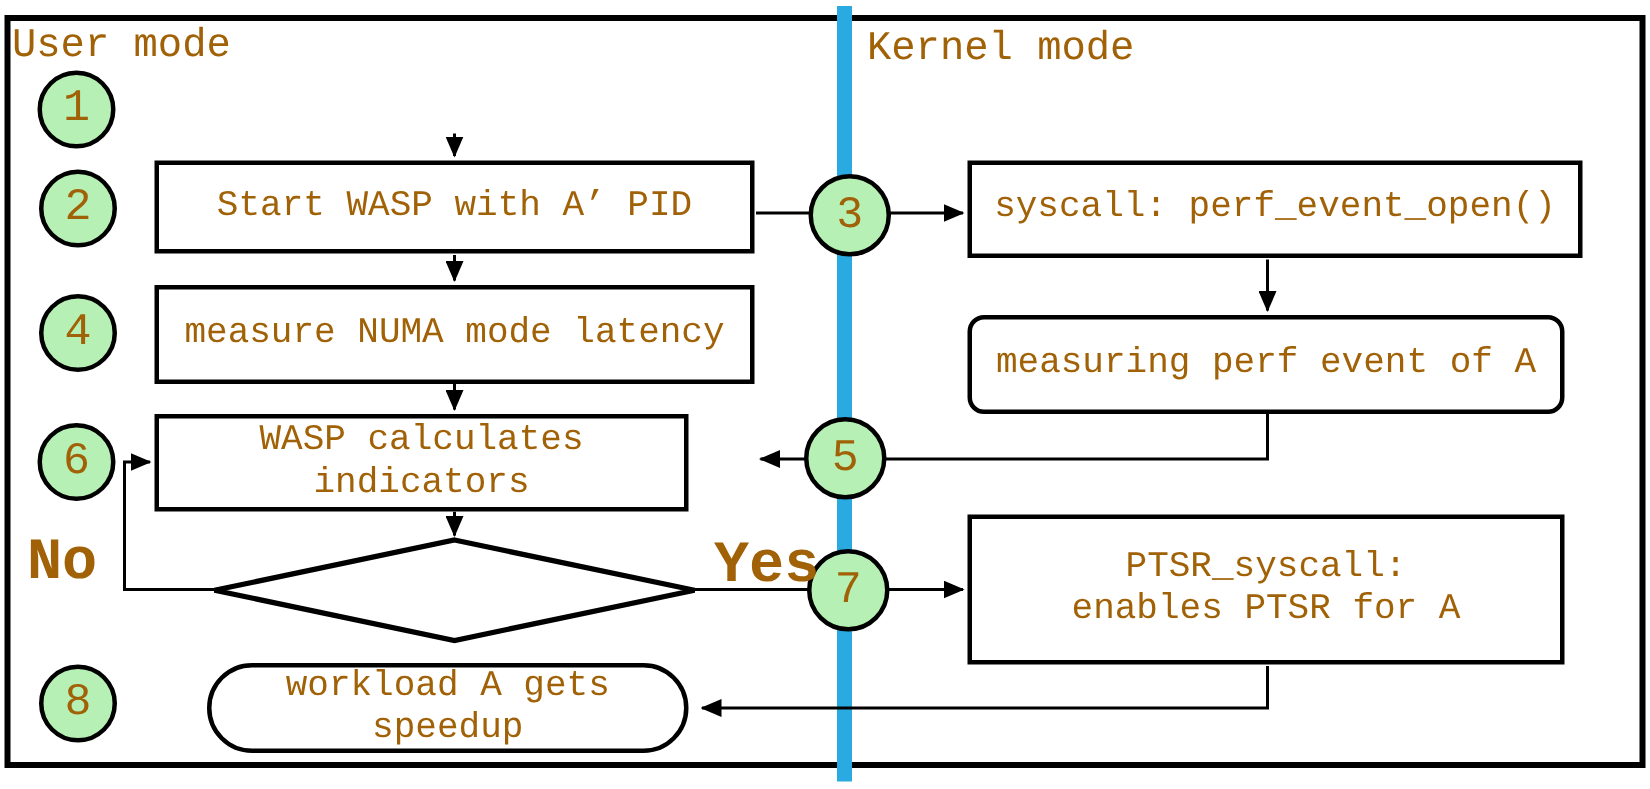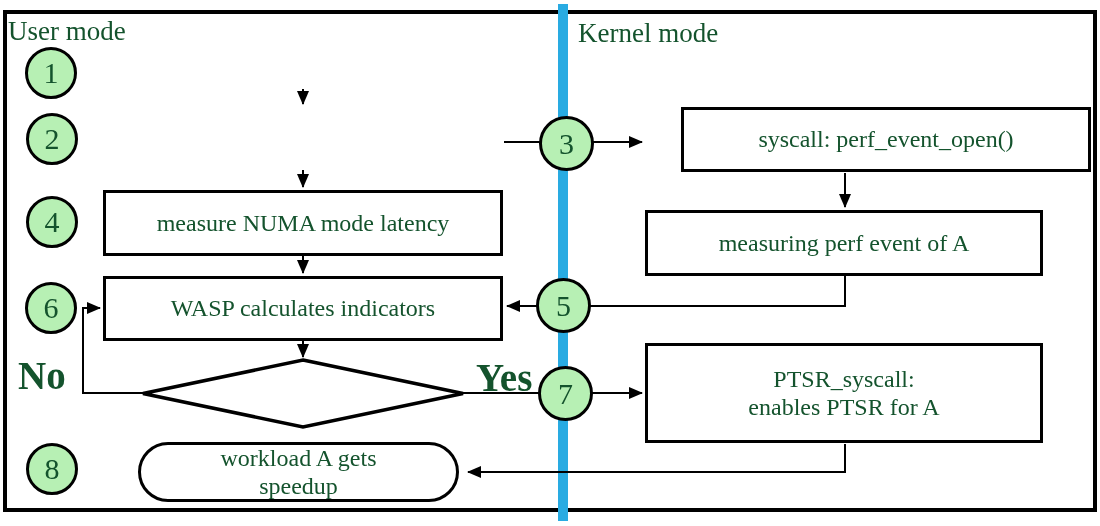--- a/index.html
+++ b/index.html
@@ -1,18 +1,18 @@
 <!DOCTYPE html>
 <html><head>
 <meta charset="utf-8">
 <style>
   html,body{margin:0;padding:0;background:#ffffff;}
   #stage{
     position:relative;width:1100px;height:526px;background:#ffffff;overflow:hidden;
-    font-family:Liberation Serif, serif;color:#14532d;
+    font-family:Liberation Mono, monospace;color:#a16207;
   }
   
   #frame{
     position:absolute;left:3px;top:10px;width:1094px;height:502px;
     border:4px solid #000;box-sizing:border-box;z-index:0;
   }
   
   #divider{
     position:absolute;left:558px;top:4px;width:10px;height:517px;
     background:#29abe2;z-index:1;
@@ -71,35 +71,38 @@
       <polyline marker-end="url(#arw)" points="845,444 845,472 468,472"></polyline>
     </g>
   </svg>
 
   <div class="region-label" style="left:8px;top:16px;">User mode</div>
   <div class="region-label" style="left:578px;top:18px;">Kernel mode</div>
 
   <div class="branch-label" style="left:18px;top:353px;">No</div>
   <div class="branch-label" style="left:476px;top:355px;">Yes</div>
 
+  <div class="node" style="left:103px;top:107px;width:400px;height:62px;">
+    <span>Start WASP with A’ PID</span>
+  </div>
   <div class="node" style="left:103px;top:190px;width:400px;height:66px;">
     <span>measure NUMA mode latency</span>
   </div>
-  <div class="node" style="left:103px;top:276px;width:400px;height:65px;">
+  <div class="node" style="left:103px;top:276px;width:356px;height:65px;">
     <span>WASP calculates indicators</span>
   </div>
   <div class="node stadium" style="left:138px;top:442px;width:321px;height:60px;">
     <span>workload A gets
 speedup</span>
   </div>
 
-  <div class="node" style="left:645px;top:107px;width:410px;height:65px;margin-left:36px;">
+  <div class="node" style="left:645px;top:107px;width:410px;height:65px;">
     <span>syscall: perf_event_open()</span>
   </div>
-  <div class="node" style="left:645px;top:210px;width:398px;height:66px;">
+  <div class="node" style="left:645px;top:210px;width:398px;height:66px;border-radius:11px;">
     <span>measuring perf event of A</span>
   </div>
   <div class="node" style="left:645px;top:343px;width:398px;height:100px;">
     <span>PTSR_syscall:
 enables PTSR for A</span>
   </div>
 
   <div class="step small" style="left:25px;top:47px;">1</div>
   <div class="step small" style="left:26px;top:113px;">2</div>
   <div class="step online" style="left:539px;top:116px;">3</div>

